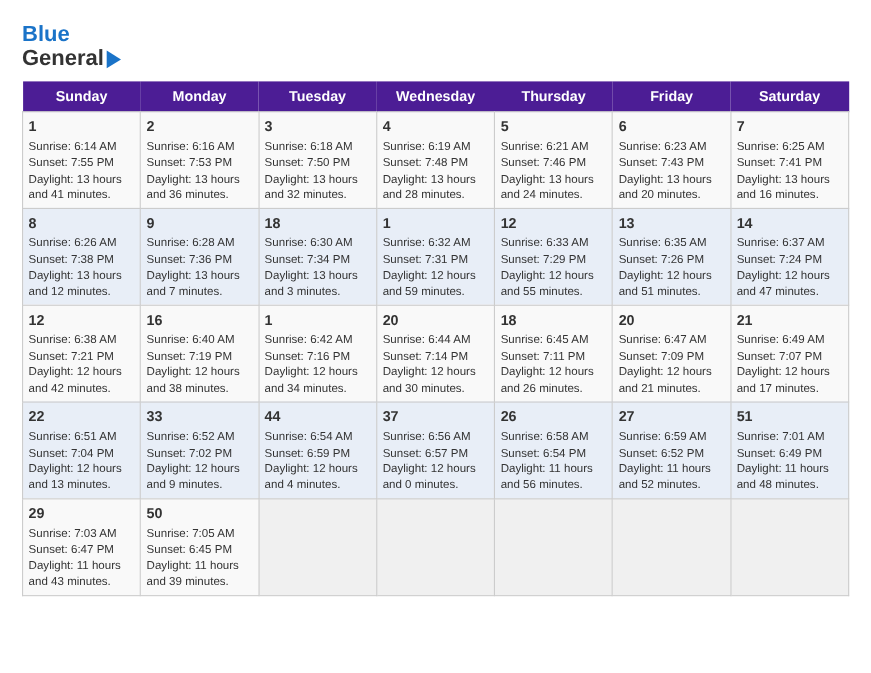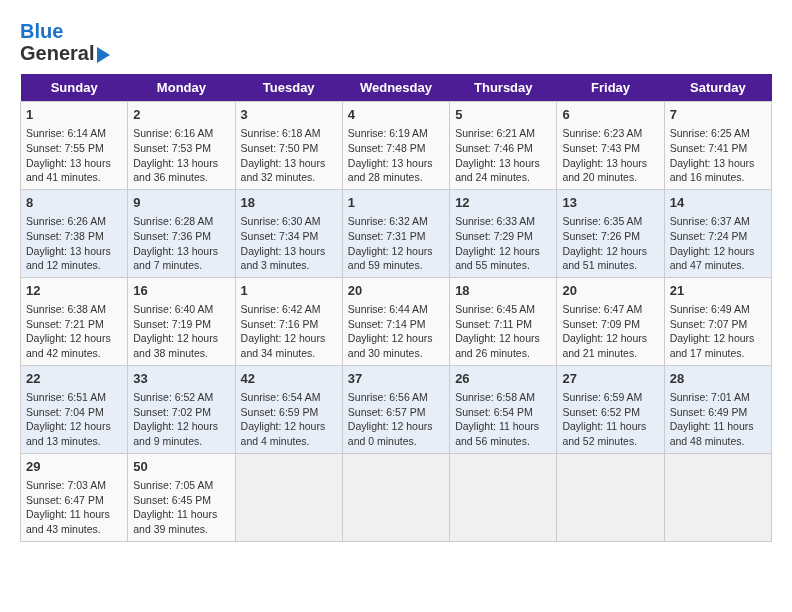--- a/index.html
+++ b/index.html
@@ -205,37 +205,37 @@
       <tr>
         <td>
           <span class="day-num">22</span>
           <div class="day-info">Sunrise: 6:51 AM<br>Sunset: 7:04 PM<br>Daylight: 12 hours<br>and 13 minutes.</div>
         </td>
         <td>
           <span class="day-num">33</span>
           <div class="day-info">Sunrise: 6:52 AM<br>Sunset: 7:02 PM<br>Daylight: 12 hours<br>and 9 minutes.</div>
         </td>
         <td>
-          <span class="day-num">42</span>
+          <span class="day-num">44</span>
           <div class="day-info">Sunrise: 6:54 AM<br>Sunset: 6:59 PM<br>Daylight: 12 hours<br>and 4 minutes.</div>
         </td>
         <td>
           <span class="day-num">37</span>
           <div class="day-info">Sunrise: 6:56 AM<br>Sunset: 6:57 PM<br>Daylight: 12 hours<br>and 0 minutes.</div>
         </td>
         <td>
           <span class="day-num">26</span>
           <div class="day-info">Sunrise: 6:58 AM<br>Sunset: 6:54 PM<br>Daylight: 11 hours<br>and 56 minutes.</div>
         </td>
         <td>
           <span class="day-num">27</span>
           <div class="day-info">Sunrise: 6:59 AM<br>Sunset: 6:52 PM<br>Daylight: 11 hours<br>and 52 minutes.</div>
         </td>
         <td>
-          <span class="day-num">28</span>
+          <span class="day-num">51</span>
           <div class="day-info">Sunrise: 7:01 AM<br>Sunset: 6:49 PM<br>Daylight: 11 hours<br>and 48 minutes.</div>
         </td>
       </tr>
       <tr>
         <td>
           <span class="day-num">29</span>
           <div class="day-info">Sunrise: 7:03 AM<br>Sunset: 6:47 PM<br>Daylight: 11 hours<br>and 43 minutes.</div>
         </td>
         <td>
           <span class="day-num">50</span>

